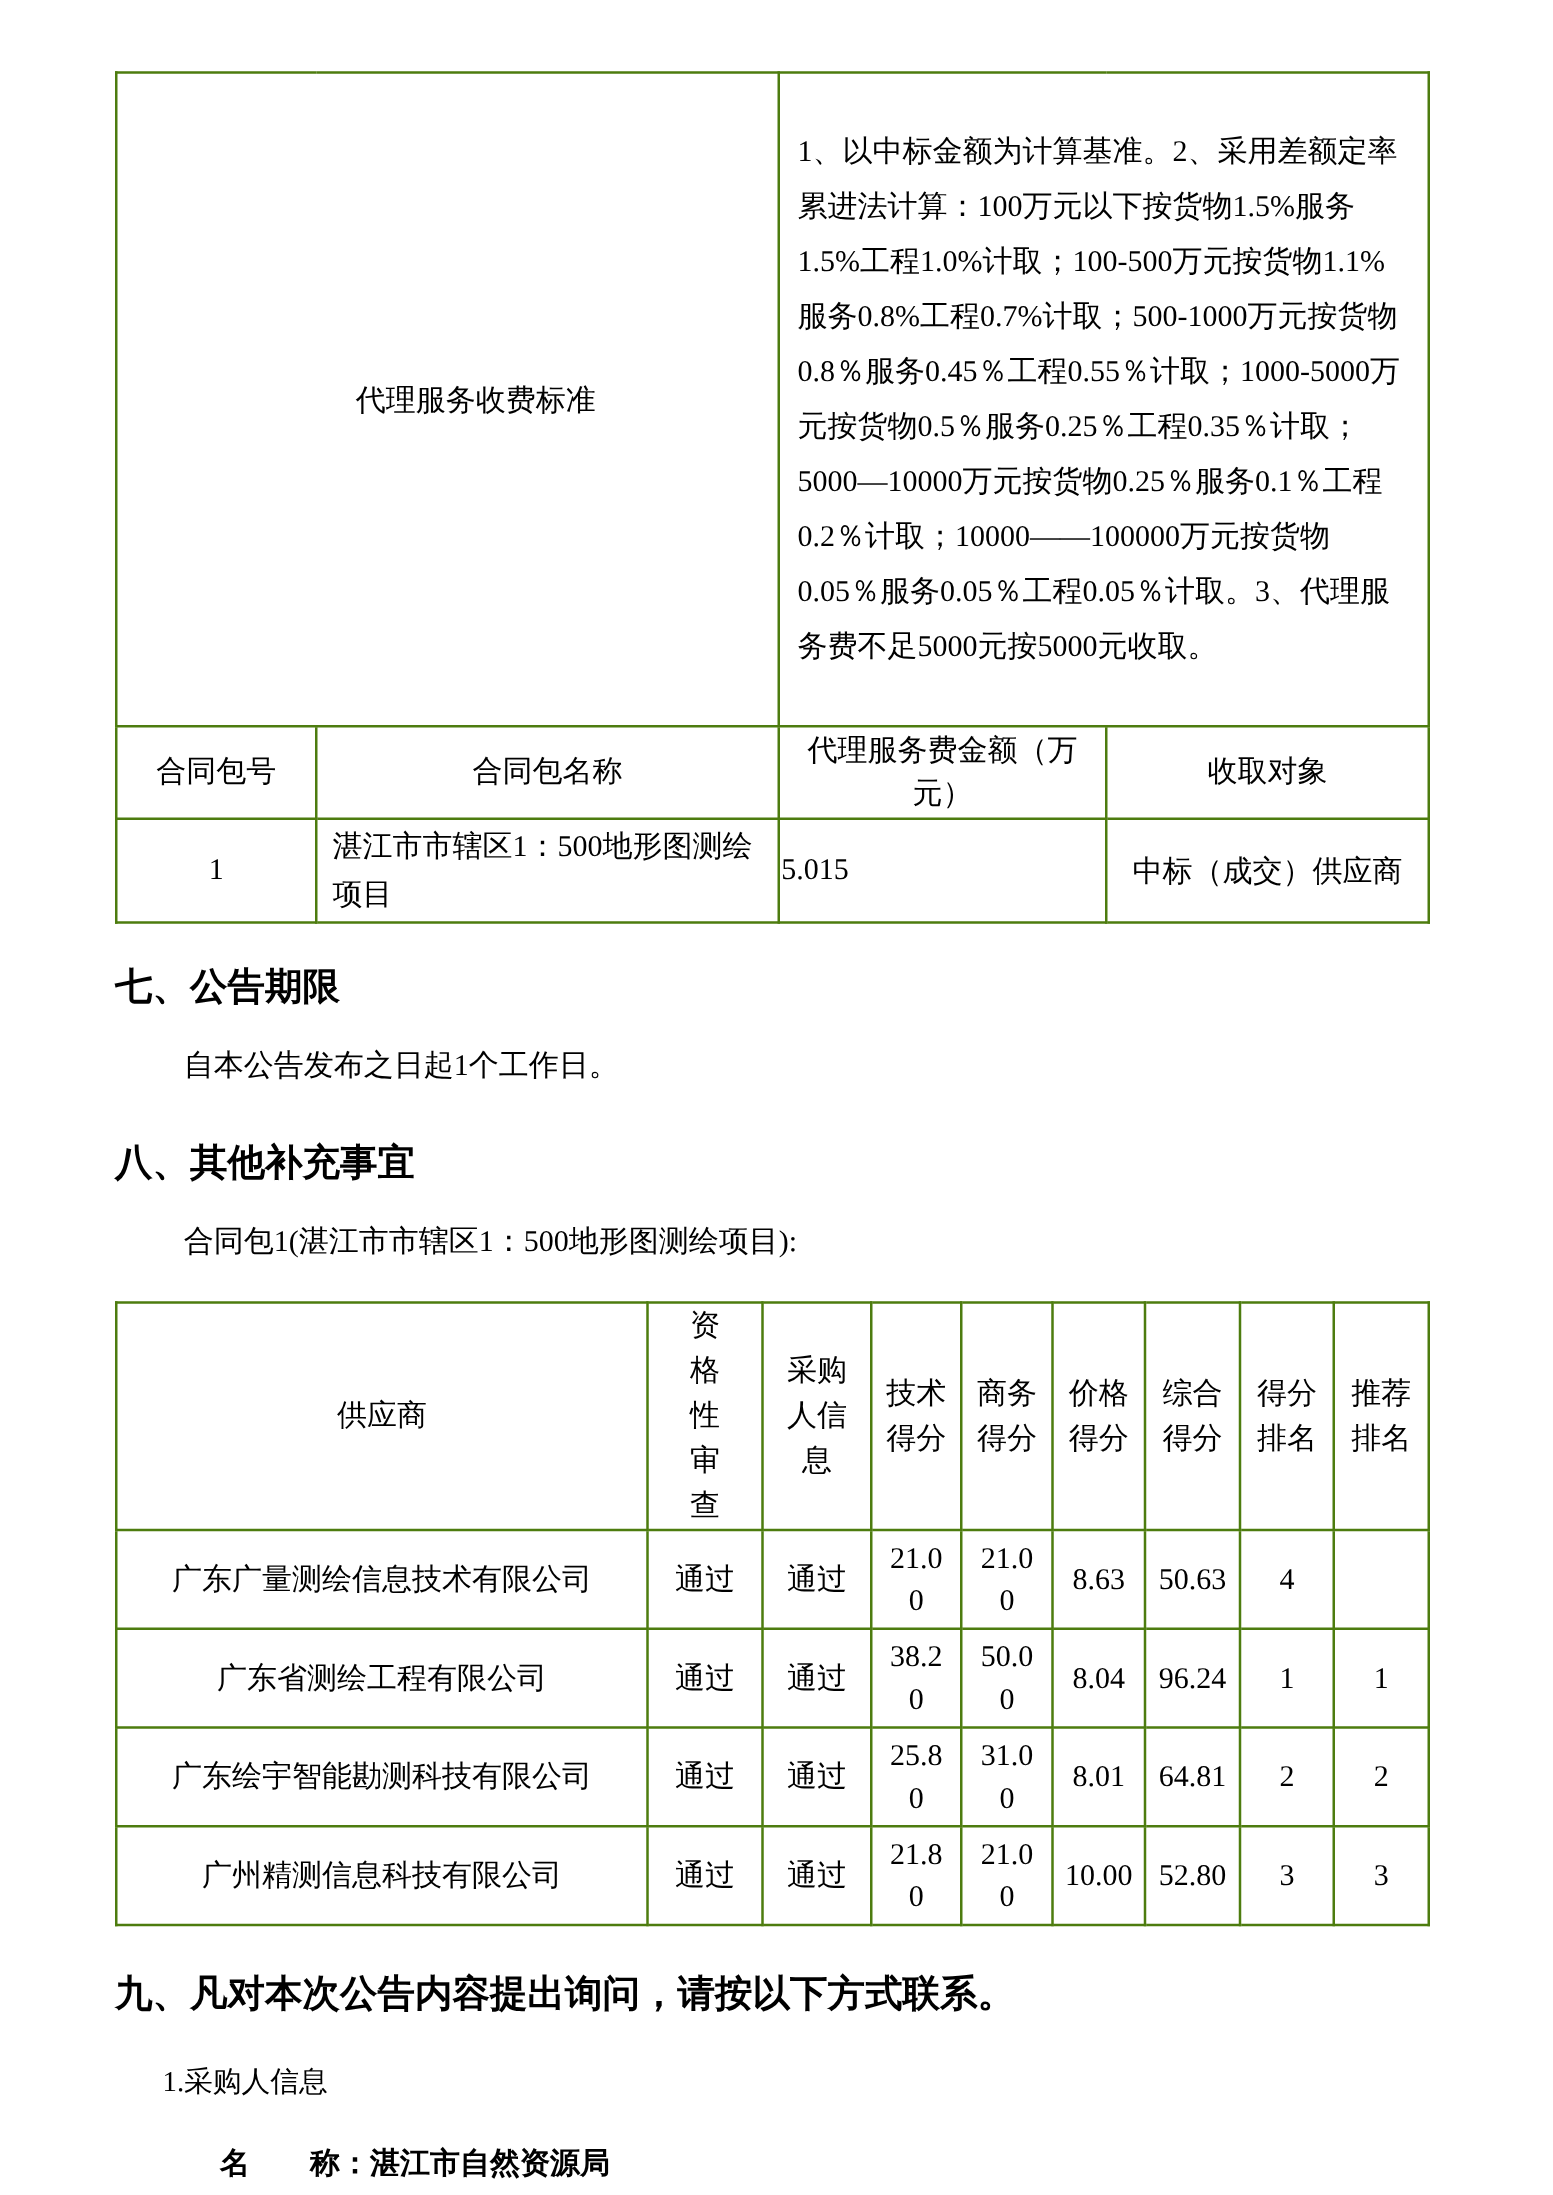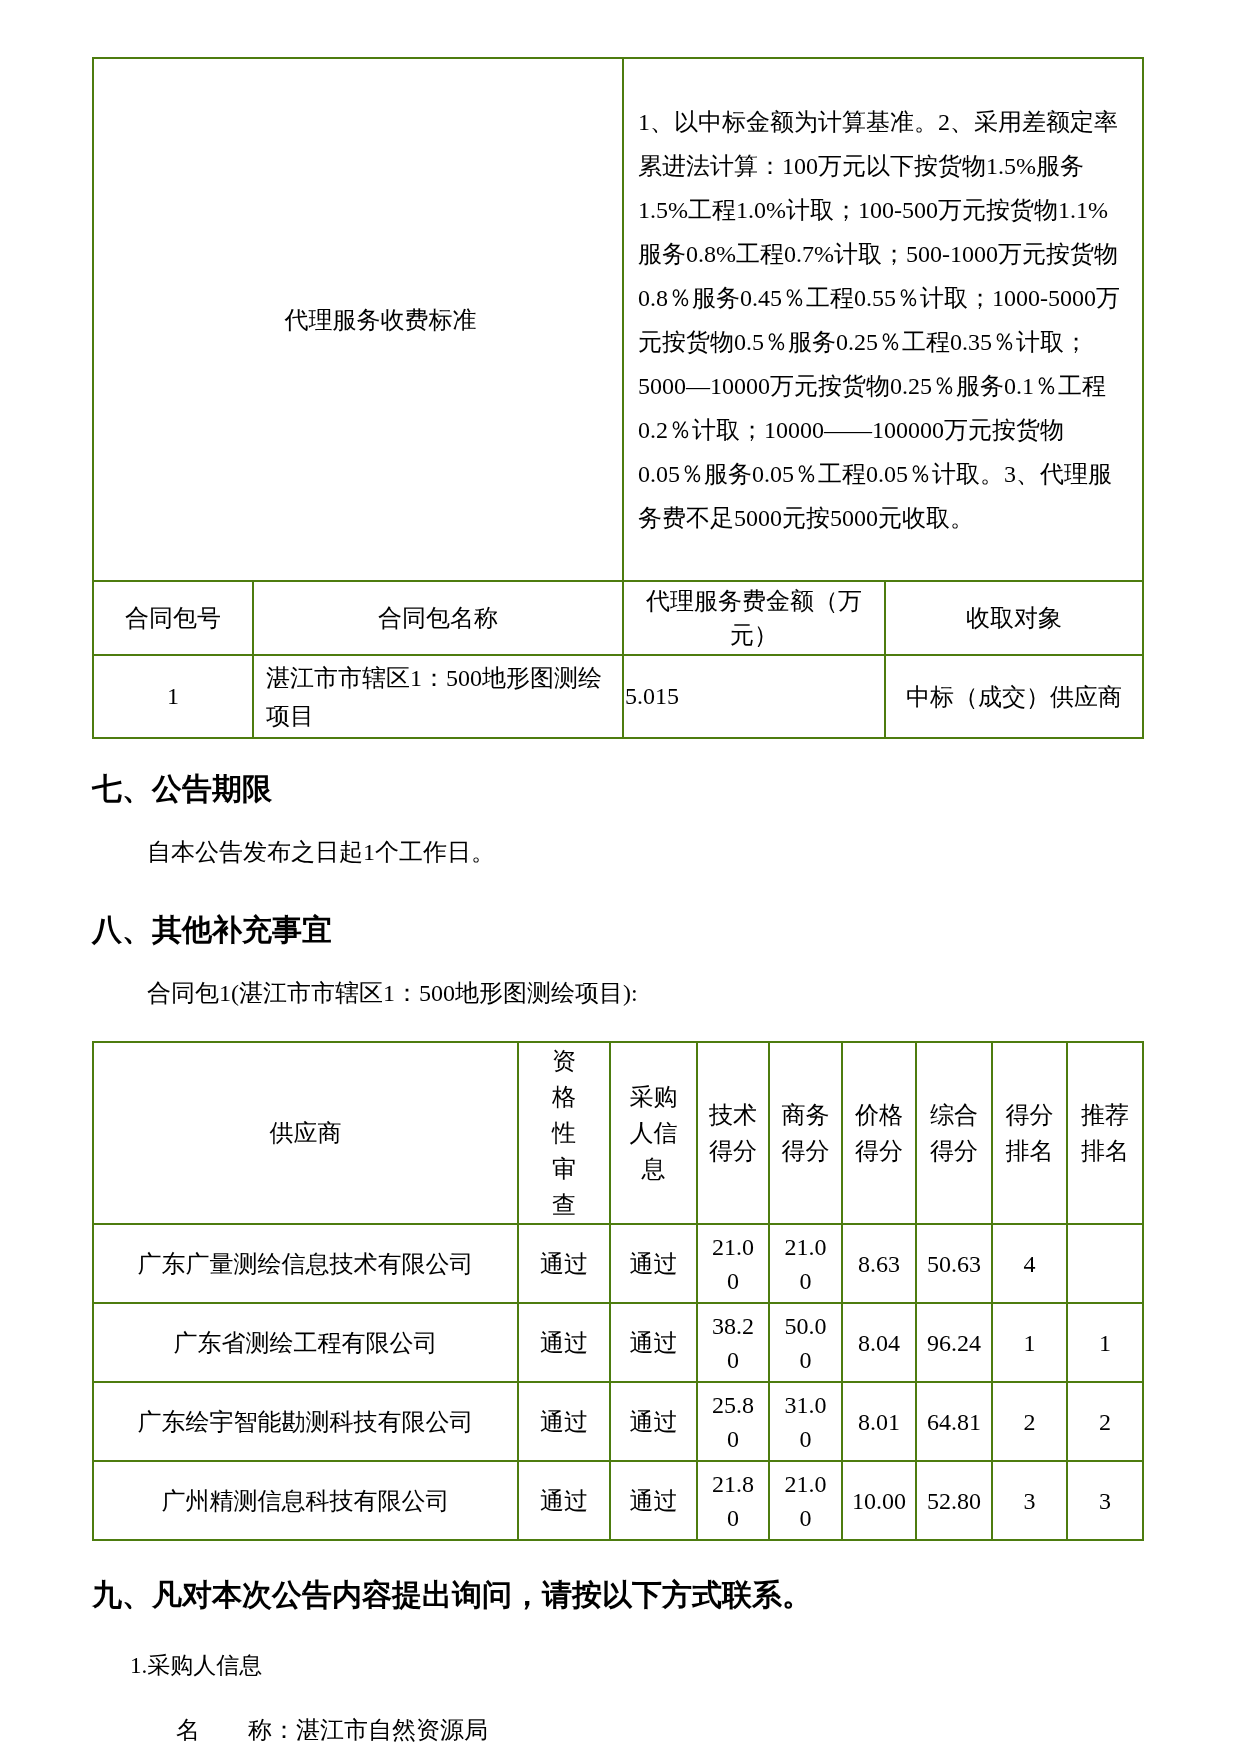--- a/index.html
+++ b/index.html
@@ -71,20 +71,21 @@
     font-size: 24px;
     margin: 26px 0 0 55px;
   }
   .sub-item {
     font-size: 23px;
     margin: 34px 0 0 38px;
   }
   .contact-line {
     font-size: 24px;
     margin: 33px 0 0 84px;
+    font-weight: bold;
   }
   
   .score-table { margin-top: 32px; }
   .score-header-row td {
     height: 108px;
     line-height: 36px;
   }
   .score-table .data-row td { height: 75px; line-height: 34px; }
   .col-supplier-h { padding: 0 10px; border-radius: 24px; }
   .col-qual-h  { padding: 0 30px; }

